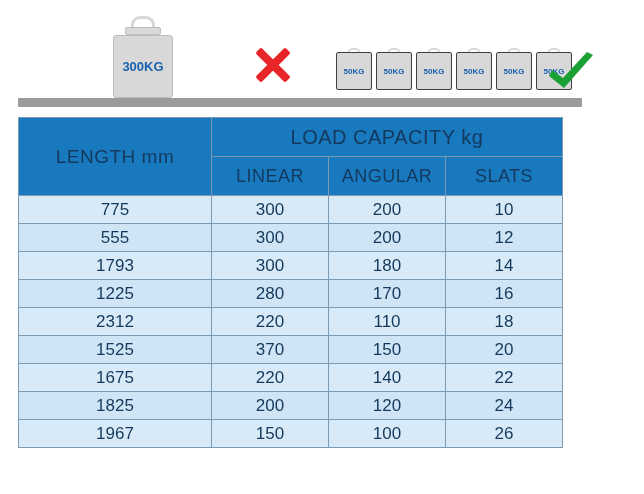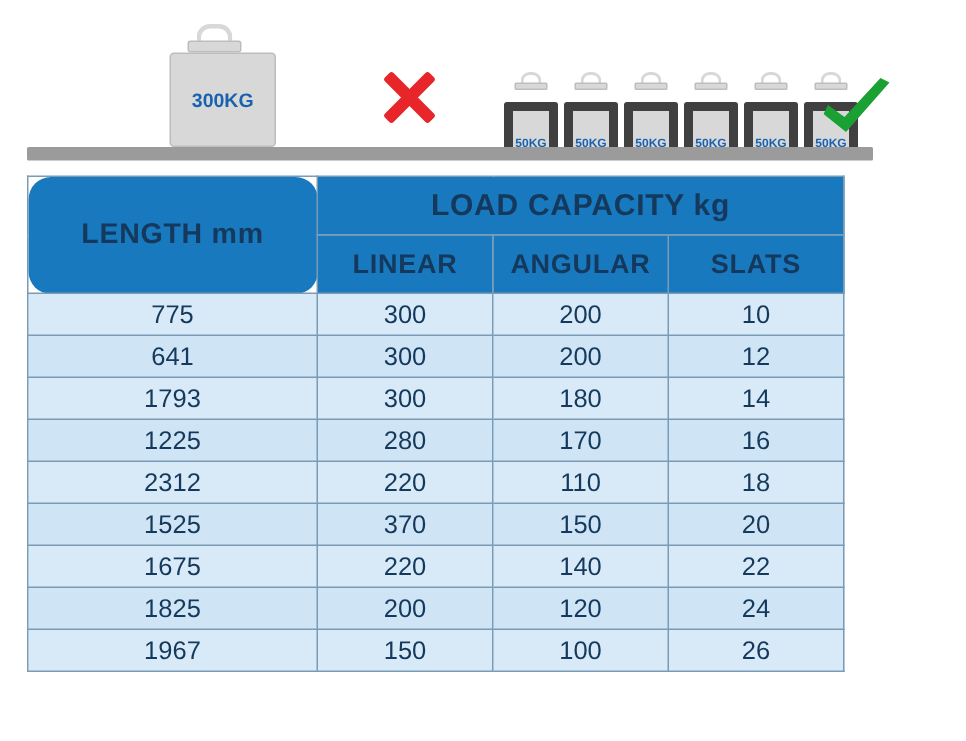--- a/index.html
+++ b/index.html
@@ -65,21 +65,21 @@
     height: 8px;
     background: #d8d8d8;
     border: 1px solid #bdbdbd;
     box-sizing: border-box;
     border-radius: 2px;
   }
   .big-weight .body {
     position: absolute;
     left: 0px;
     top: 19px;
-    width: 71px;
+    width: 60px;
     height: 63px;
     background: #d8d8d8;
     border: 1px solid #bdbdbd;
     box-sizing: border-box;
     border-radius: 3px;
     display: flex;
     align-items: center;
     justify-content: center;
   }
   .big-weight .body span {
@@ -141,29 +141,29 @@
     width: 22px;
     height: 5px;
     background: #d8d8d8;
     border: 1px solid #bdbdbd;
     box-sizing: border-box;
     border-radius: 1px;
   }
   .small-weight .body {
     position: absolute;
     left: 0px;
-    top: 20px;
+    top: 4px;
     width: 36px;
     height: 38px;
     background: #d8d8d8;
-    border: 6px solid #404040;
+    border: 1px solid #404040;
     box-sizing: border-box;
     border-radius: 2px;
     display: flex;
-    align-items: flex-end;
+    align-items: center;
     justify-content: center;
   }
   .small-weight .body span {
     color: #1a62b0;
     font-size: 8px;
     font-weight: bold;
   }
 
   
   .check {
@@ -189,28 +189,27 @@
   }
   table.capacity th,
   table.capacity td {
     border: 1px solid #7b9bb5;
     text-align: center;
     color: #14395c;
   }
   thead th {
     background: #1879bf;
     color: #ffffff;
-    font-weight: bold;
+    font-weight: normal;
   }
   th.length-head {
     width: 190px;
     font-size: 19px;
     letter-spacing: 0.5px;
     height: 72px;
-    border-radius: 15px;
   }
   th.load-head {
     font-size: 20px;
     letter-spacing: 0.5px;
     height: 36px;
   }
   th.sub-head {
     font-size: 18px;
     letter-spacing: 0.5px;
     height: 36px;
@@ -317,21 +316,21 @@
         </tr>
       </thead>
       <tbody>
         <tr>
           <td>775</td>
           <td>300</td>
           <td>200</td>
           <td>10</td>
         </tr>
         <tr>
-          <td>641</td>
+          <td>555</td>
           <td>300</td>
           <td>200</td>
           <td>12</td>
         </tr>
         <tr>
           <td>1793</td>
           <td>300</td>
           <td>180</td>
           <td>14</td>
         </tr>

